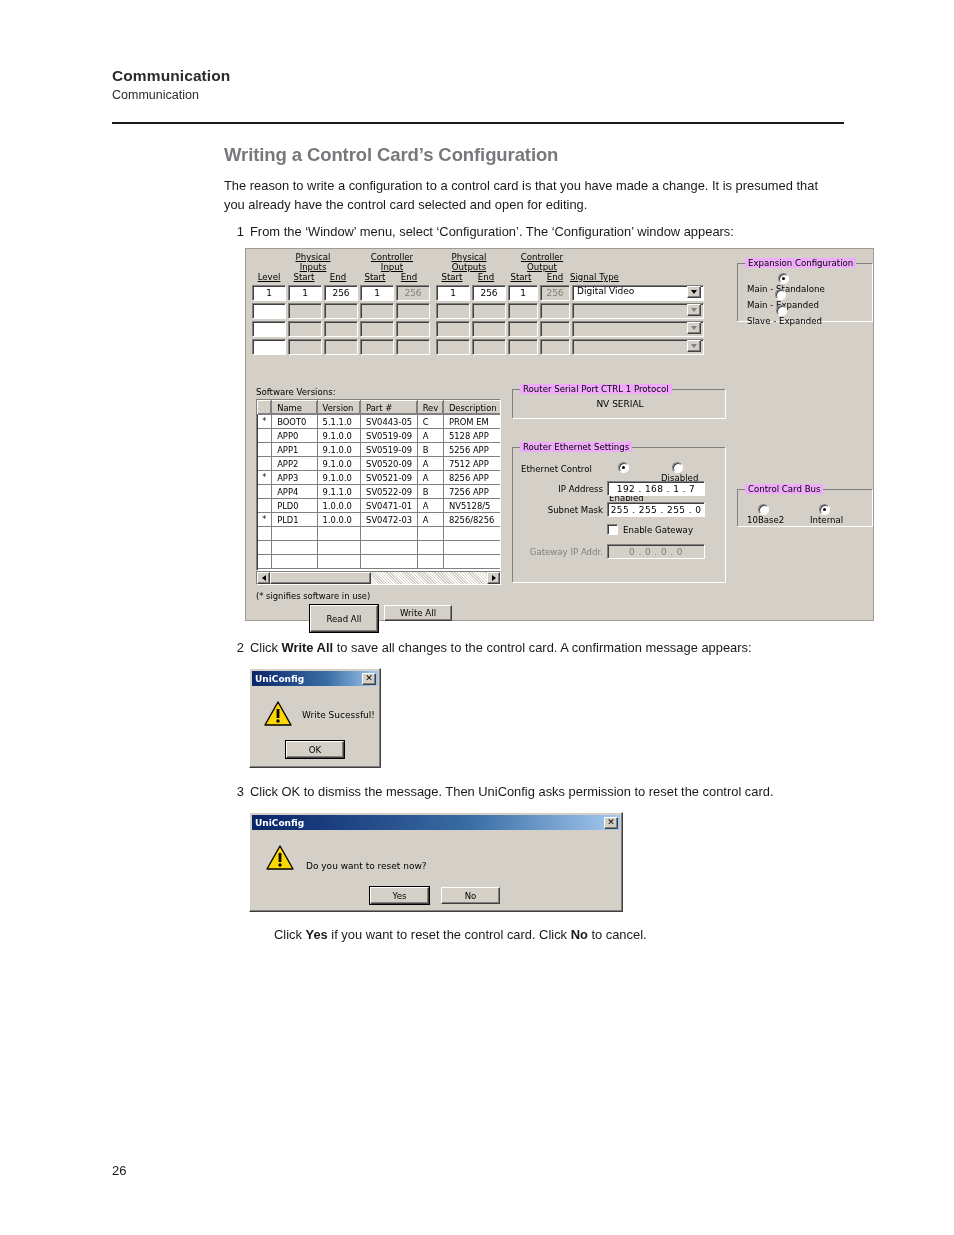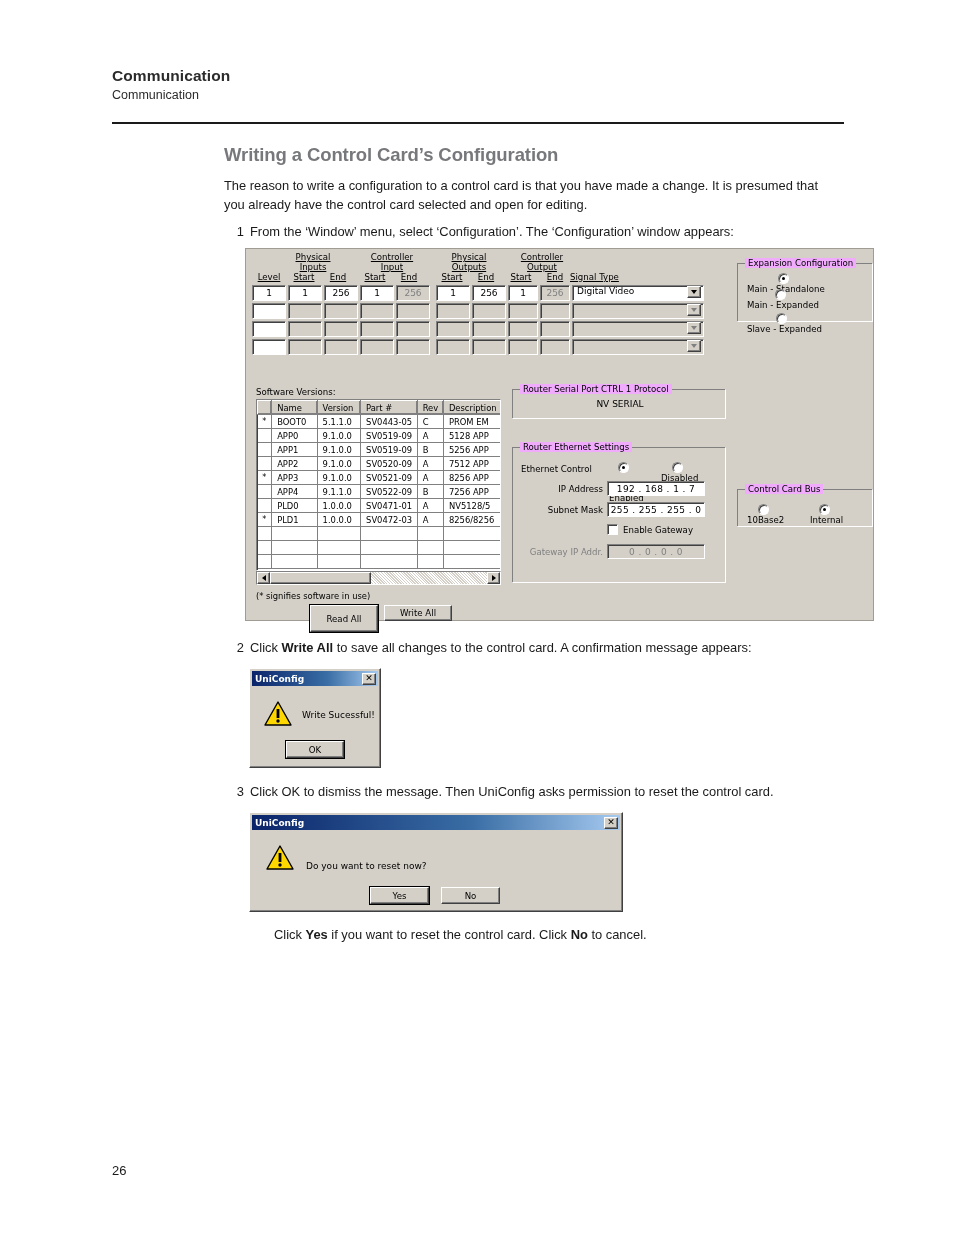--- a/index.html
+++ b/index.html
@@ -536,21 +536,21 @@
       <span class="gb-title">Expansion Configuration</span>
 
       <div class="radio-row" style="left:9px; top:9px;">
         <span class="radio on"></span>
         <span class="radio-label">Main  - Standalone</span>
       </div>
       <div class="radio-row" style="left:9px; top:25px;">
         <span class="radio"></span>
         <span class="radio-label">Main  - Expanded</span>
       </div>
-      <div class="radio-row" style="left:9px; top:41px;margin-top:8px;">
+      <div class="radio-row" style="left:9px; top:41px;">
         <span class="radio"></span>
         <span class="radio-label">Slave - Expanded</span>
       </div>
     </div>
 
     <div class="sv-label" style="left:10px; top:138px;">Software Versions:</div>
     <div id="sv-grid">
       <table class="sv-table">
         <colgroup>
           <col class="col-mark">

